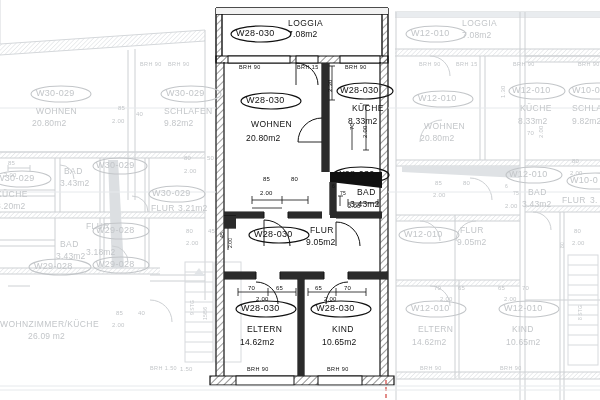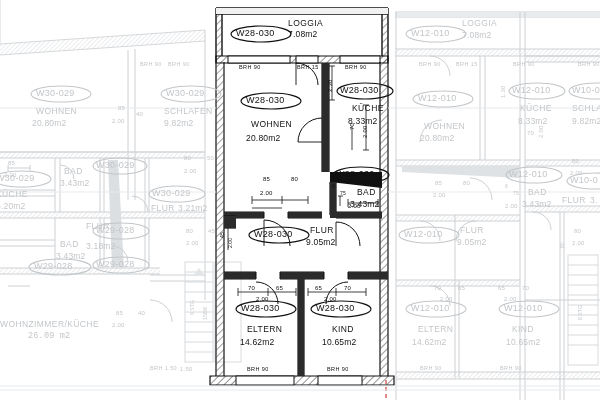--- a/index.html
+++ b/index.html
@@ -467,30 +467,30 @@
 <div class="lbl ghost" style="left:92px;top:222px;">
   <svg width="58" height="18" viewBox="0 0 58 18">
     <ellipse cx="29" cy="9" rx="28" ry="8" fill="none" stroke="#c3c6c9" stroke-width="1.1"></ellipse>
   </svg>
   <span class="tagtext" style="position:absolute;left:4px;top:4px;">W29-028</span>
 </div>
 <div class="lbl room-name ghost" style="left:60px;top:240px;">BAD</div>
 <div class="lbl room-area ghost" style="left:56px;top:252px;">3.43m2</div>
 
 <div class="lbl room-name ghost" style="left:86px;top:222px;">FLUR</div>
-<div class="lbl room-area ghost" style="left:86px;top:242px;">3.18m2</div>
+<div class="lbl room-area ghost" style="left:86px;top:248px;">3.18m2</div>
 
 <div class="lbl ghost" style="left:28px;top:258px;">
   <svg width="64" height="18" viewBox="0 0 64 18">
     <ellipse cx="32" cy="9" rx="31" ry="8" fill="none" stroke="#c3c6c9" stroke-width="1.1"></ellipse>
   </svg>
   <span class="tagtext" style="position:absolute;left:6px;top:4px;">W29-028</span>
 </div>
 <div class="lbl room-name ghost" style="left:0px;top:320px;">WOHNZIMMER/KÜCHE</div>
-<div class="lbl room-area ghost" style="left:28px;top:332px;font-family:Liberation Mono, monospace;">26.09 m2</div>
+<div class="lbl room-area ghost" style="left:28px;top:332px;">26.09 m2</div>
 
 <div class="lbl ghost" style="left:92px;top:256px;">
   <svg width="58" height="18" viewBox="0 0 58 18">
     <ellipse cx="29" cy="9" rx="28" ry="8" fill="none" stroke="#c3c6c9" stroke-width="1.1"></ellipse>
   </svg>
   <span class="tagtext" style="position:absolute;left:4px;top:4px;">W29-028</span>
 </div>
 
 <div class="lbl dim ghost" style="left:8px;top:160px;">85</div>
 <div class="lbl dim ghost" style="left:4px;top:172px;">2.00</div>

